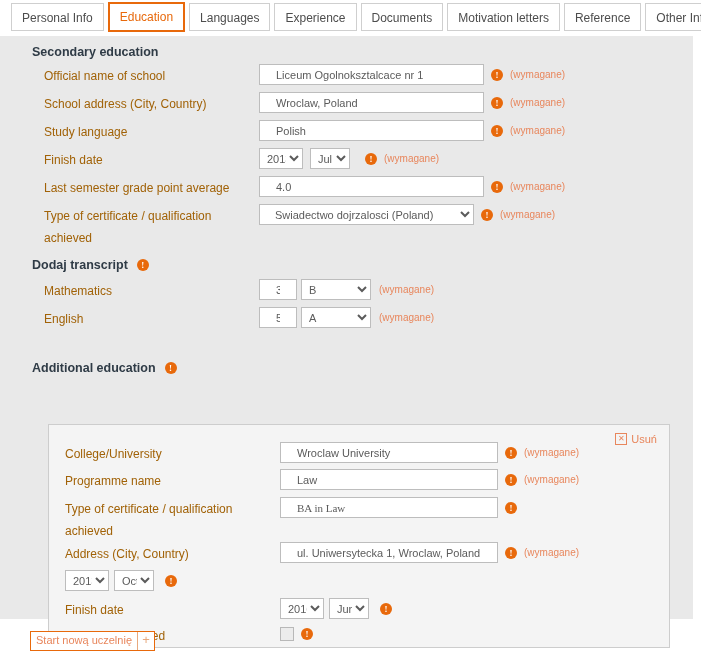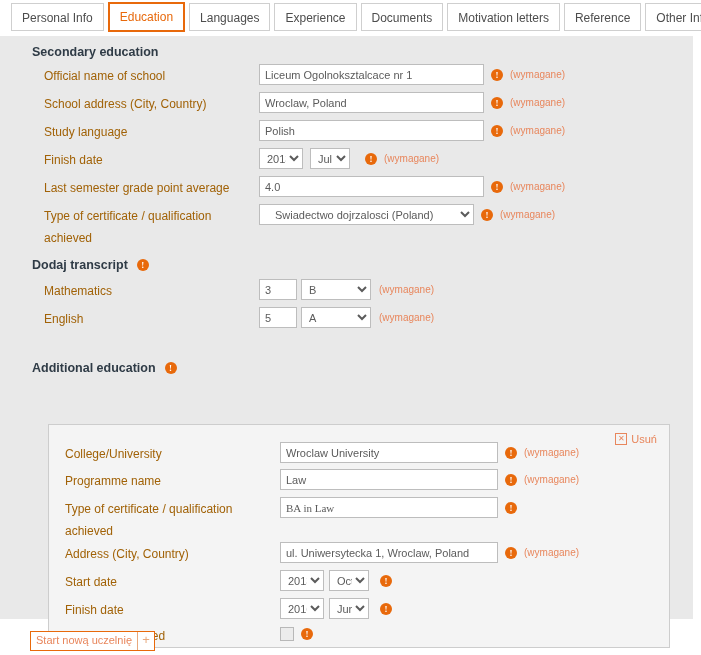--- a/index.html
+++ b/index.html
@@ -87,21 +87,21 @@
     gap: 7px;
   }
 
   input.txt {
     height: 21px;
     border: 1px solid #bdbdbd;
     background: #ffffff;
     font-family: "Liberation Sans", sans-serif;
     font-size: 11px;
     color: #5b5b5b;
-    padding: 0 5px;
+    padding: 0 16px;
     box-sizing: border-box;
     outline: none;
   }
   select.sel {
     height: 21px;
     border: 1px solid #bdbdbd;
     background: #ffffff;
     font-family: "Liberation Sans", sans-serif;
     font-size: 11px;
     color: #5b5b5b;
@@ -357,21 +357,20 @@
     <div class="row" style="position:absolute;left:16px;top:117px;width:600px;">
       <div class="row-label" style="width:215px;">Address (City, Country)</div>
       <div class="row-field">
         <input class="txt" style="width: 218px;" value="ul. Uniwersytecka 1, Wroclaw, Poland">
         <span class="req-icon">!</span>
         <span class="req-text">(wymagane)</span>
       </div>
     </div>
 
     <div class="row" style="position:absolute;left:16px;top:145px;width:600px;">
-      <div class="row-label" style="width:215px;">Start date</div>
       <div class="row-field" style="gap:5px;">
         <select class="sel" style="width:44px;">
           <option>2013</option>
         </select>
         <select class="sel" style="width:40px;">
           <option>Oct</option>
         </select>
         <span class="req-icon" style="margin-left:6px;">!</span>
       </div>
     </div>

